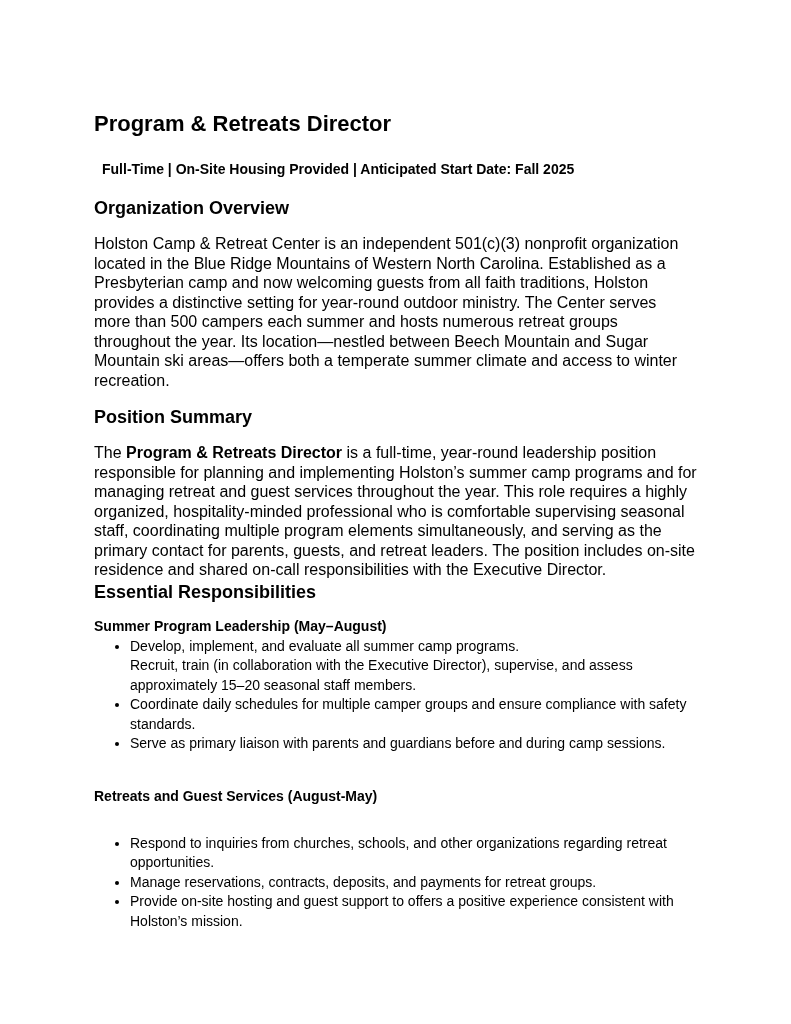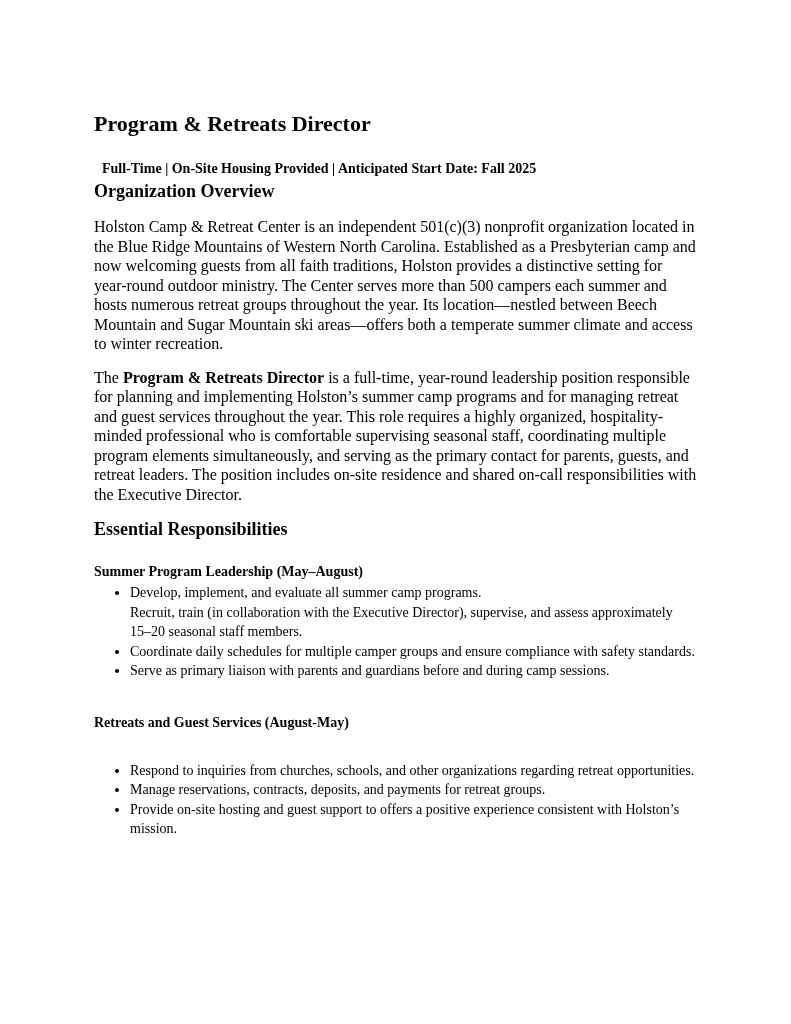--- a/index.html
+++ b/index.html
@@ -3,21 +3,21 @@
 <meta charset="utf-8">
 <style>
   html, body { margin: 0; padding: 0; background: #ffffff; }
   .page {
     position: relative;
     width: 791px;
     height: 1024px;
     background: #ffffff;
     box-sizing: border-box;
     padding: 110px 94px 0 94px;
-    font-family: Liberation Serif, serif;
+    font-family: Liberation Sans, sans-serif;
     color: #000000;
     overflow: hidden;
   }
   h1.doc-title {
     margin: 0;
     font-size: 22px;
     line-height: 28px;
     font-weight: bold;
   }
   .subtitle {
@@ -26,36 +26,36 @@
     line-height: 20px;
     font-weight: bold;
     padding-left: 8px;
   }
   h2.section-heading {
     margin: 0;
     font-size: 18px;
     line-height: 24px;
     font-weight: bold;
   }
-  h2.mt-org { }
+  h2.mt-org { margin-top: 17px; }
   h2.mt-pos { margin-top: 15px; }
-  h2.mt-ess { margin-top: 13px; }
+  h2.mt-ess { }
   p.body-para {
     margin: 14px 0 0 0;
     font-size: 16px;
     line-height: 19.5px;
   }
   p.body-para .inline-bold { font-weight: bold; }
   h3.sub-heading {
     margin: 0;
     font-size: 14px;
     line-height: 20px;
     font-weight: bold;
   }
-  h3.mt-summer { margin-top: 21px; }
+  h3.mt-summer { margin-top: 12px; }
   h3.mt-retreats { margin-top: 32px; }
   ul.bullet-list {
     margin: 0;
     padding: 0 0 0 36px;
     font-size: 14px;
     line-height: 19.5px;
   }
   ul.mt-summer { margin-top: 1px; }
   ul.mt-retreats { margin-top: 28px; }
   ul.bullet-list li {
@@ -70,20 +70,21 @@
 <div class="page">
 
   <h1 class="doc-title">Program &amp; Retreats Director</h1>
 
   <div class="subtitle">Full-Time | On-Site Housing Provided | Anticipated Start Date: Fall 2025</div>
 
   <h2 class="section-heading mt-org">Organization Overview</h2>
 
   <p class="body-para">Holston Camp &amp; Retreat Center is an independent 501(c)(3) nonprofit organization located in the Blue Ridge Mountains of Western North Carolina. Established as a Presbyterian camp and now welcoming guests from all faith traditions, Holston provides a distinctive setting for year-round outdoor ministry. The Center serves more than 500 campers each summer and hosts numerous retreat groups throughout the year. Its location—nestled between Beech Mountain and Sugar Mountain ski areas—offers both a temperate summer climate and access to winter recreation.</p>
 
+  <h2 class="section-heading mt-pos">Position Summary</h2>
 
   <p class="body-para"><span>The </span><span class="inline-bold">Program &amp; Retreats Director</span><span> is a full-time, year-round leadership position responsible for planning and implementing Holston’s summer camp programs and for managing retreat and guest services throughout the year. This role requires a highly organized, hospitality-minded professional who is comfortable supervising seasonal staff, coordinating multiple program elements simultaneously, and serving as the primary contact for parents, guests, and retreat leaders. The position includes on-site residence and shared on-call responsibilities with the Executive Director.</span></p>
 
   <h2 class="section-heading mt-ess">Essential Responsibilities</h2>
 
   <h3 class="sub-heading mt-summer">Summer Program Leadership (May–August)</h3>
 
   <ul class="bullet-list mt-summer">
     <li>Develop, implement, and evaluate all summer camp programs.
 Recruit, train (in collaboration with the Executive Director), supervise, and assess approximately 15–20 seasonal staff members.</li>

